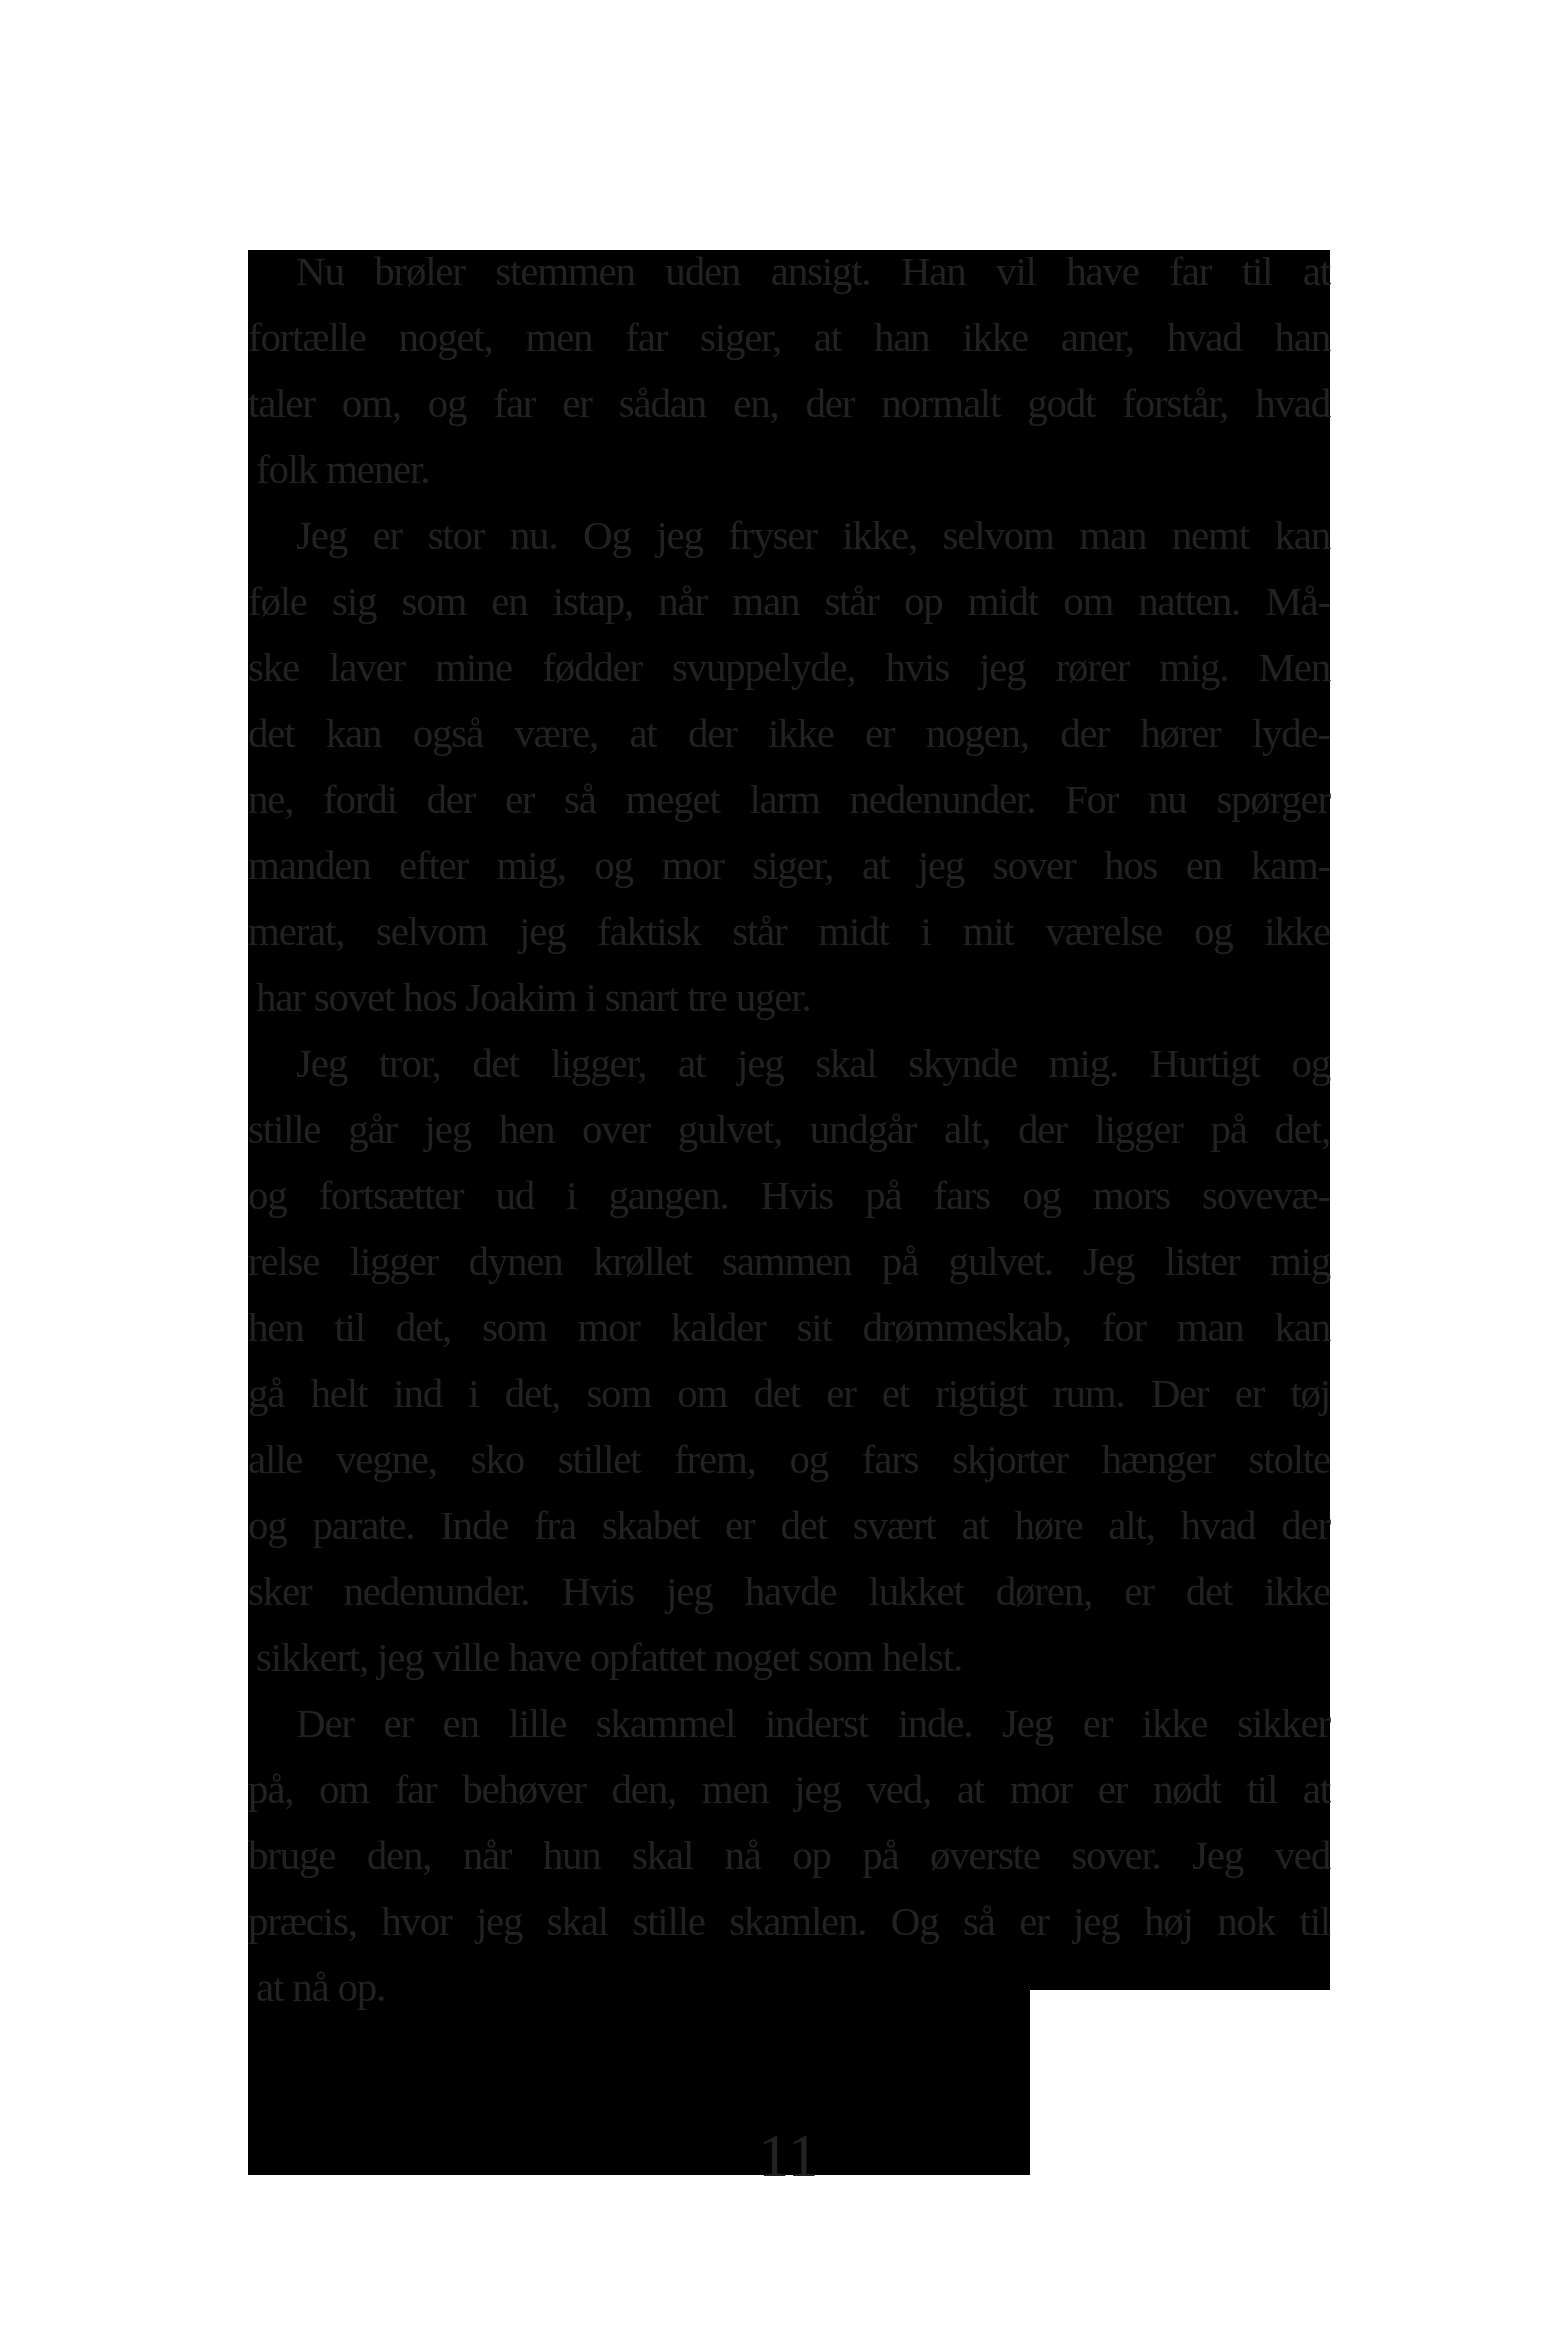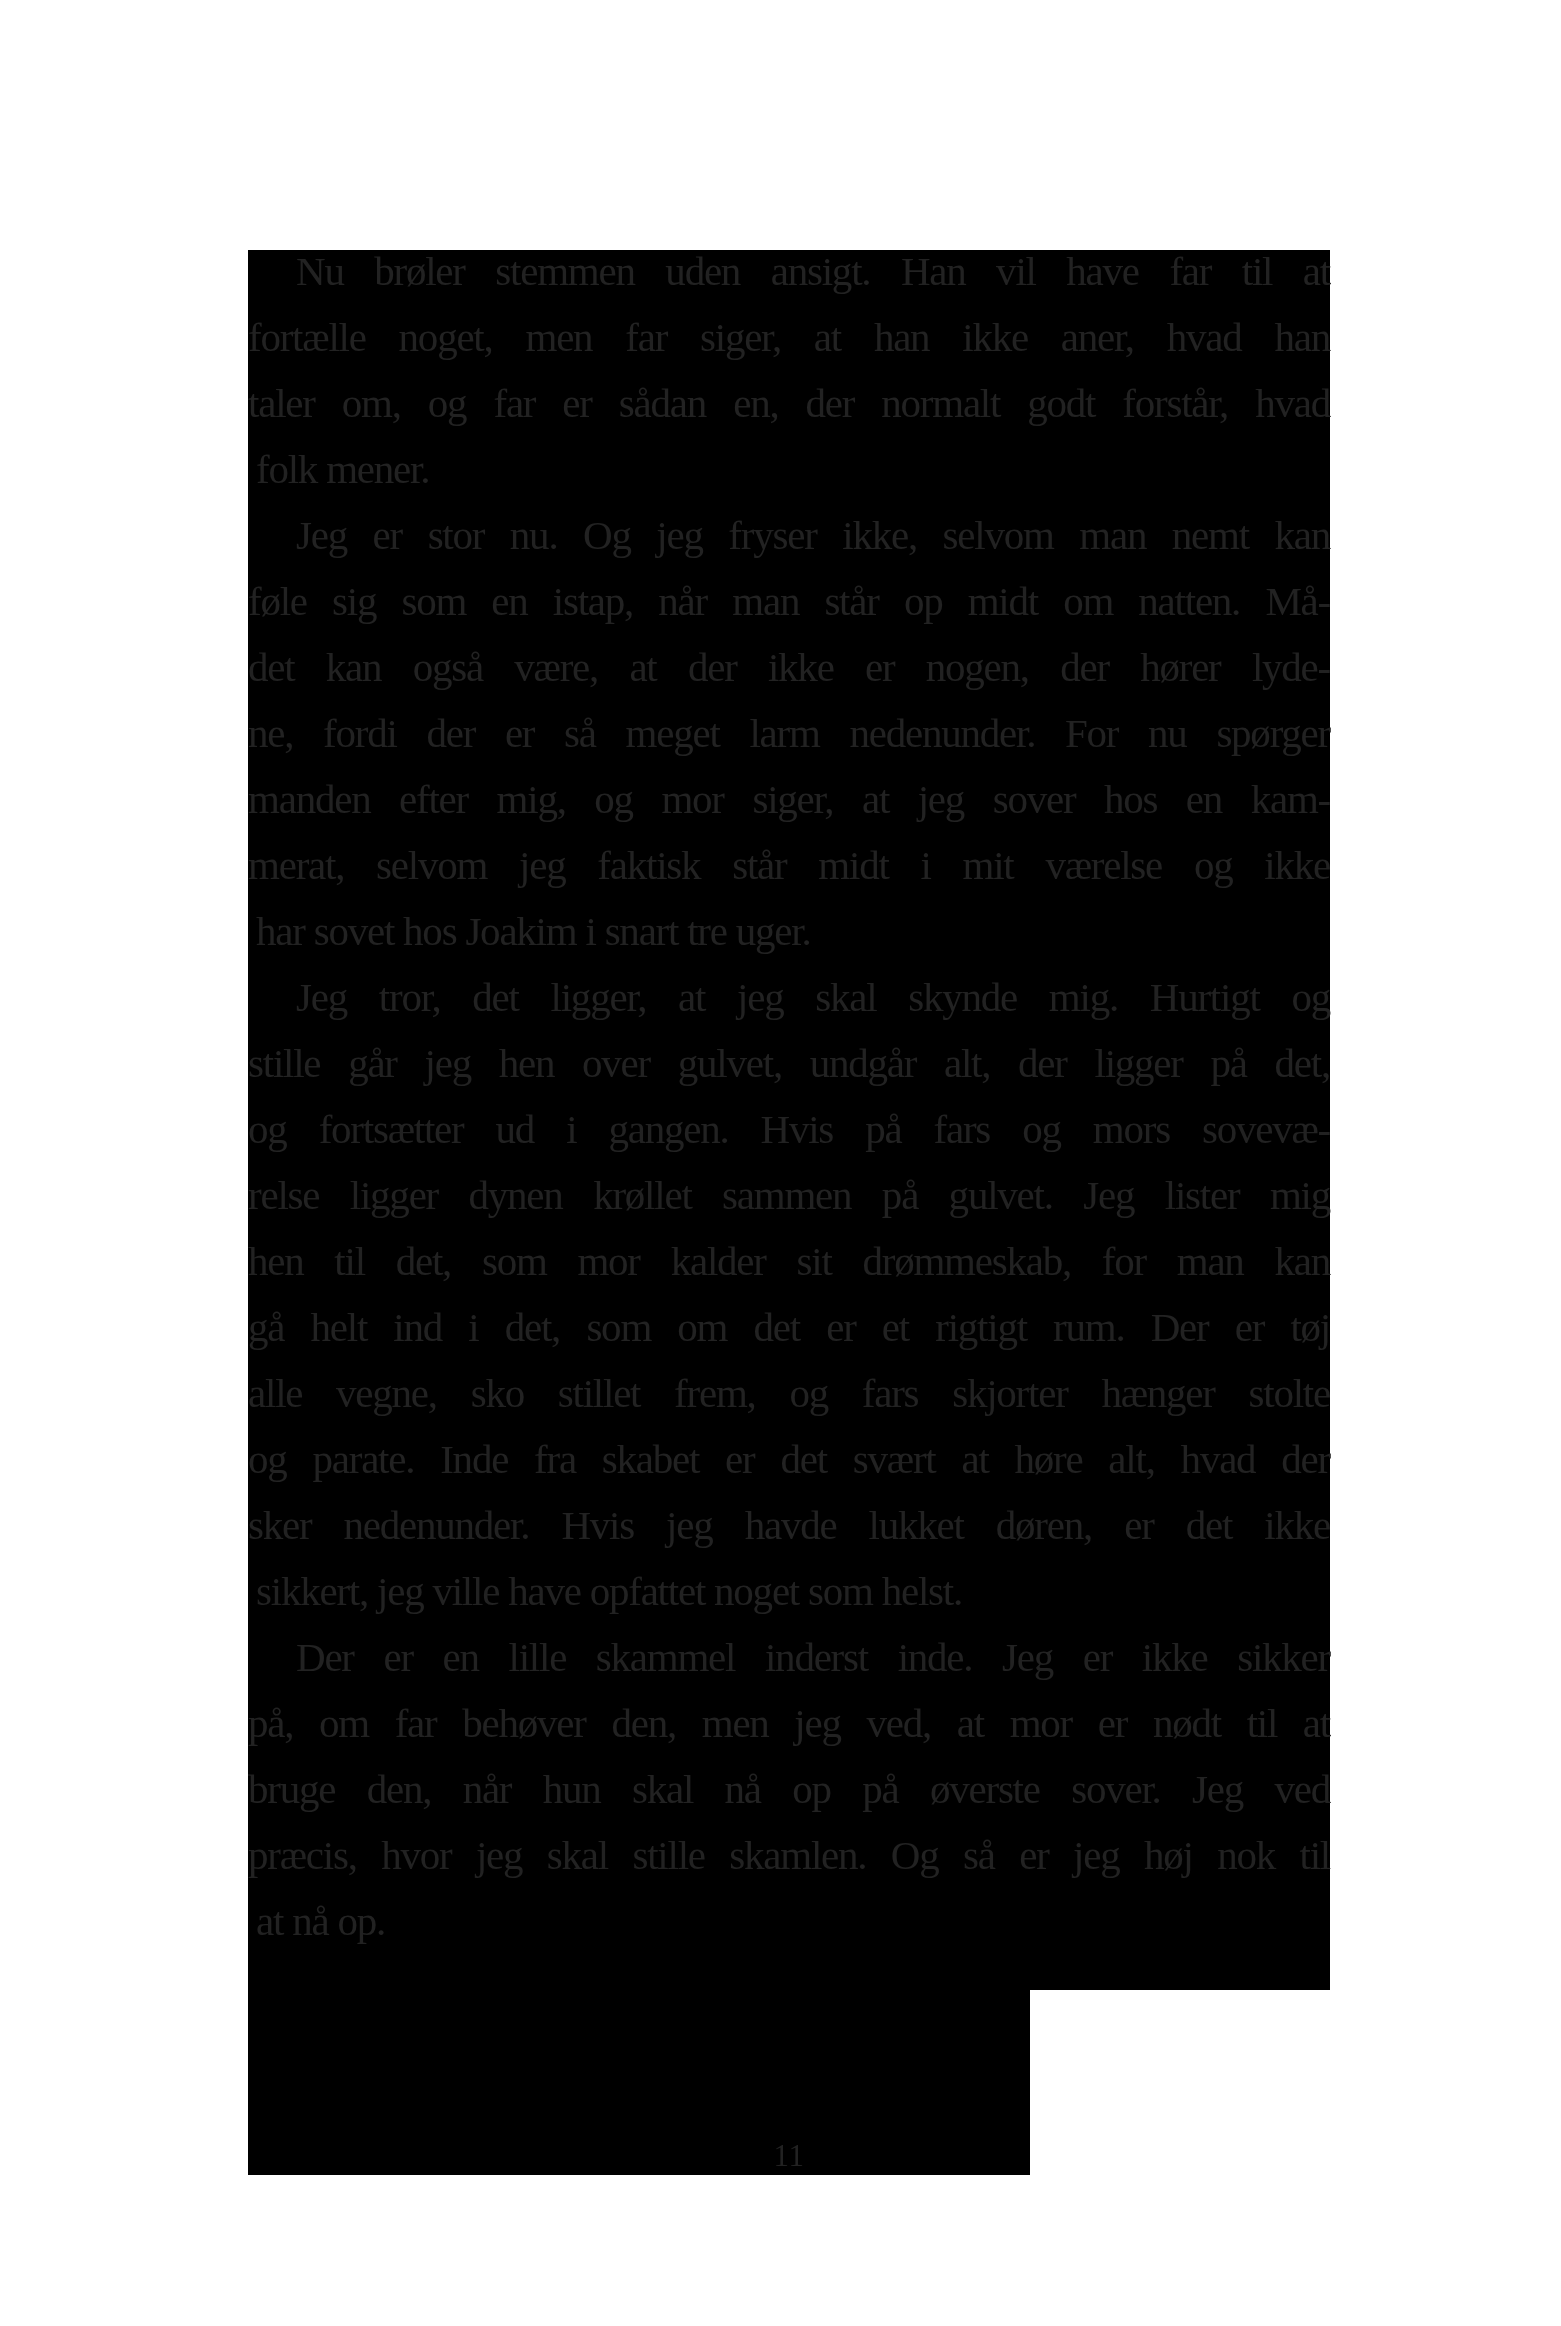--- a/index.html
+++ b/index.html
@@ -56,39 +56,40 @@
   }
   .line.indent {
     text-indent: 48px;
   }
   .page-number {
     position: absolute;
     left: 248px;
     top: 2133px;
     width: 1082px;
     line-height: 45px;
-    font-size: 31px;
+    font-size: 61px;
     color: #222222;
     text-align: center;
     letter-spacing: 0.02em;
   }
 </style>
 </head>
 <body>
 
 <div class="page" style="background: rgb(255, 255, 255);">
   <div class="block-a" style="background: rgb(0, 0, 0);"></div>
   <div class="block-b" style="background: rgb(0, 0, 0);"></div>
   <div class="body-text" style="color: rgb(34, 34, 34);">
       <div class="line indent">Nu brøler stemmen uden ansigt. Han vil have far til at</div>
       <div class="line">fortælle noget, men far siger, at han ikke aner, hvad han</div>
       <div class="line">taler om, og far er sådan en, der normalt godt forstår, hvad</div>
       <div class="line par-end">folk mener.</div>
       <div class="line indent">Jeg er stor nu. Og jeg fryser ikke, selvom man nemt kan</div>
       <div class="line">føle sig som en istap, når man står op midt om natten. Må-</div>
+      <div class="line">ske laver mine fødder svuppelyde, hvis jeg rører mig. Men</div>
       <div class="line">det kan også være, at der ikke er nogen, der hører lyde-</div>
       <div class="line">ne, fordi der er så meget larm nedenunder. For nu spørger</div>
       <div class="line">manden efter mig, og mor siger, at jeg sover hos en kam-</div>
       <div class="line">merat, selvom jeg faktisk står midt i mit værelse og ikke</div>
       <div class="line par-end">har sovet hos Joakim i snart tre uger.</div>
       <div class="line indent">Jeg tror, det ligger, at jeg skal skynde mig. Hurtigt og</div>
       <div class="line">stille går jeg hen over gulvet, undgår alt, der ligger på det,</div>
       <div class="line">og fortsætter ud i gangen. Hvis på fars og mors sovevæ-</div>
       <div class="line">relse ligger dynen krøllet sammen på gulvet. Jeg lister mig</div>
       <div class="line">hen til det, som mor kalder sit drømmeskab, for man kan</div>

